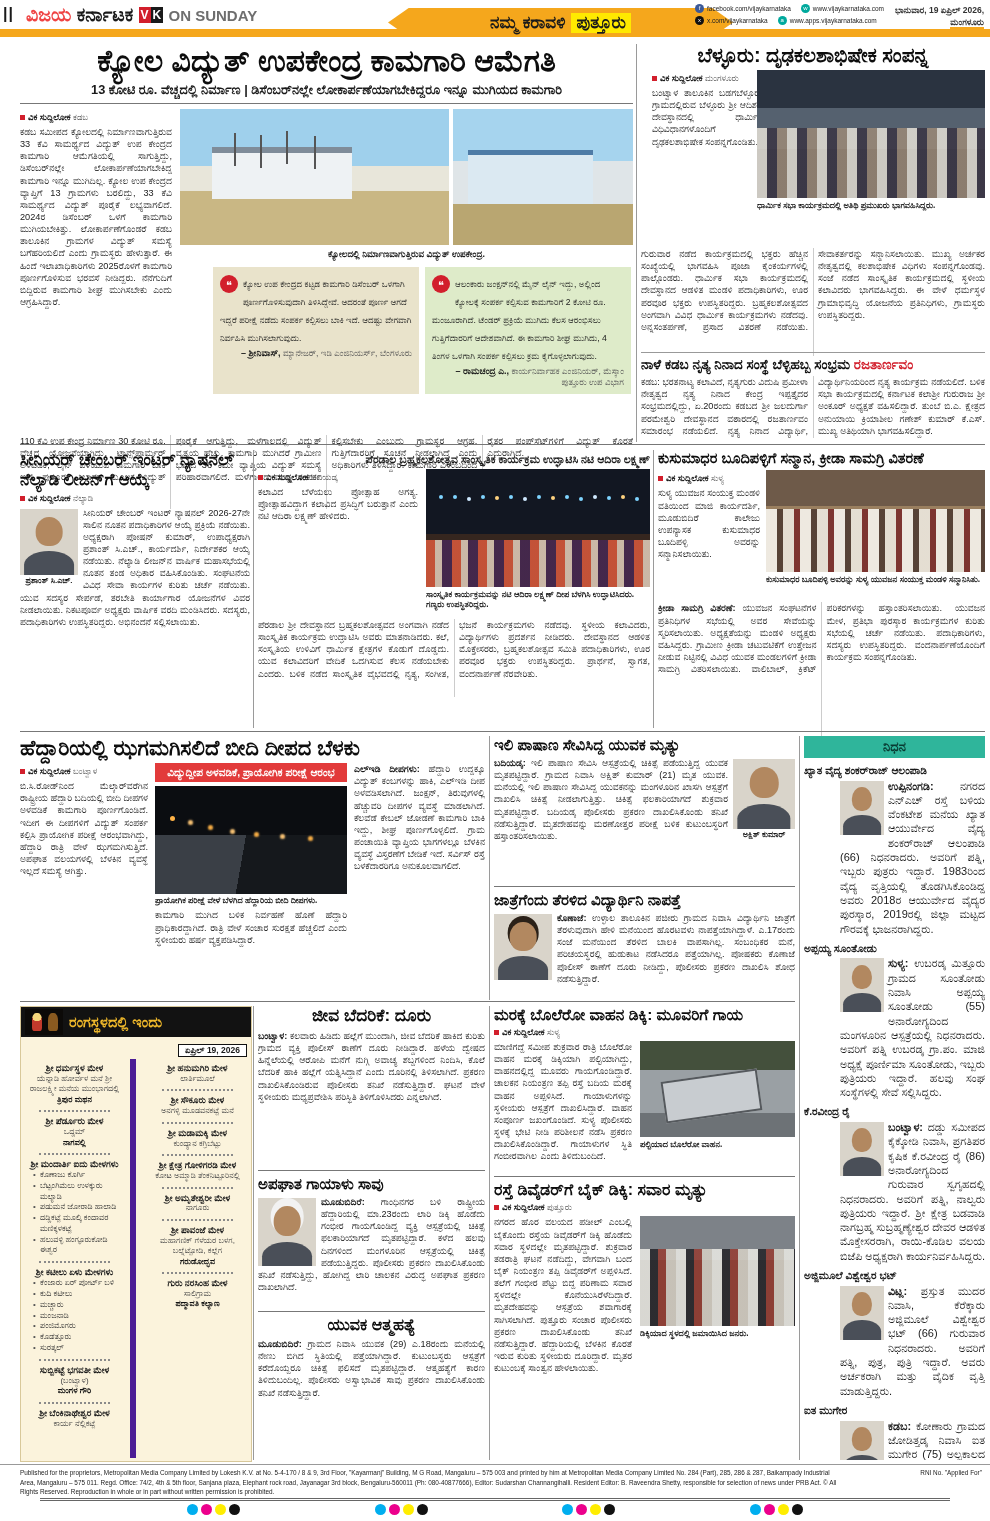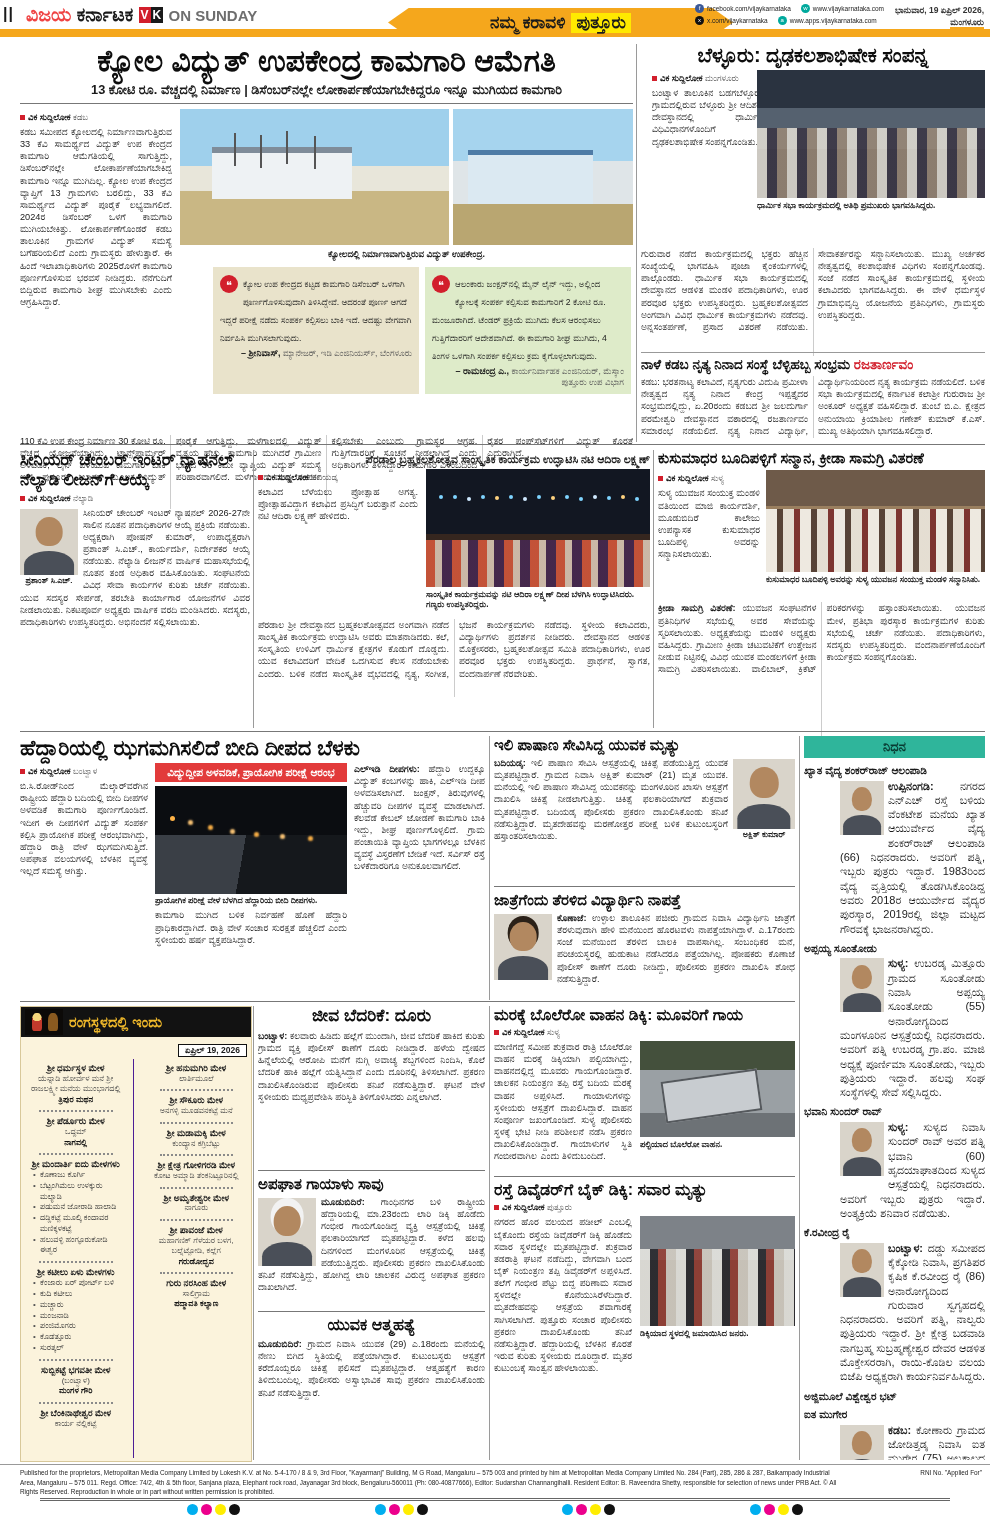--- a/index.html
+++ b/index.html
@@ -297,29 +297,26 @@
   <div id="obit-list">
       <div class="obit">
         <div class="obit-name">ಖ್ಯಾತ ವೈದ್ಯ ಶಂಕರ್‌ರಾಜ್ ಆಲಂಪಾಡಿ</div>
         <div class="obit-body"><span class="ph portrait obit-ph"></span><b>ಉಪ್ಪಿನಂಗಡಿ: </b><span>ನಗರದ ಎನ್‌ಎಚ್ ರಸ್ತೆ ಬಳಿಯ ವೆಂಕಟೇಶ ಮನೆಯ ಖ್ಯಾತ ಆಯುರ್ವೇದ ವೈದ್ಯ ಶಂಕರ್‌ರಾಜ್ ಆಲಂಪಾಡಿ (66) ನಿಧನರಾದರು. ಅವರಿಗೆ ಪತ್ನಿ, ಇಬ್ಬರು ಪುತ್ರರು ಇದ್ದಾರೆ. 1983ರಿಂದ ವೈದ್ಯ ವೃತ್ತಿಯಲ್ಲಿ ತೊಡಗಿಸಿಕೊಂಡಿದ್ದ ಅವರು 2018ರ ಆಯುರ್ವೇದ ವೈದ್ಯರ ಪುರಸ್ಕಾರ, 2019ರಲ್ಲಿ ಜಿಲ್ಲಾ ಮಟ್ಟದ ಗೌರವಕ್ಕೆ ಭಾಜನರಾಗಿದ್ದರು.</span></div>
       </div>
       <div class="obit">
         <div class="obit-name">ಅಪ್ಪಯ್ಯ ಸೂಂತೋಡು</div>
         <div class="obit-body"><span class="ph portrait obit-ph"></span><b>ಸುಳ್ಯ: </b><span>ಉಬರಡ್ಕ ಮಿತ್ತೂರು ಗ್ರಾಮದ ಸೂಂತೋಡು ನಿವಾಸಿ ಅಪ್ಪಯ್ಯ ಸೂಂತೋಡು (55) ಅನಾರೋಗ್ಯದಿಂದ ಮಂಗಳೂರಿನ ಆಸ್ಪತ್ರೆಯಲ್ಲಿ ನಿಧನರಾದರು. ಅವರಿಗೆ ಪತ್ನಿ ಉಬರಡ್ಕ ಗ್ರಾ.ಪಂ. ಮಾಜಿ ಅಧ್ಯಕ್ಷೆ ಪೂರ್ಣಿಮಾ ಸೂಂತೋಡು, ಇಬ್ಬರು ಪುತ್ರಿಯರು ಇದ್ದಾರೆ. ಹಲವು ಸಂಘ ಸಂಸ್ಥೆಗಳಲ್ಲಿ ಸೇವೆ ಸಲ್ಲಿಸಿದ್ದರು.</span></div>
       </div>
       <div class="obit">
-        <div class="obit-name">ಭವಾನಿ ಸುಂದರ್ ರಾವ್</div>
-        <div class="obit-body"><span class="ph portrait obit-ph"></span><b>ಸುಳ್ಯ: </b><span>ಸುಳ್ಯದ ನಿವಾಸಿ ಸುಂದರ್ ರಾವ್ ಅವರ ಪತ್ನಿ ಭವಾನಿ (60) ಹೃದಯಾಘಾತದಿಂದ ಸುಳ್ಯದ ಆಸ್ಪತ್ರೆಯಲ್ಲಿ ನಿಧನರಾದರು. ಅವರಿಗೆ ಇಬ್ಬರು ಪುತ್ರರು ಇದ್ದಾರೆ. ಅಂತ್ಯಕ್ರಿಯೆ ಶನಿವಾರ ನಡೆಯಿತು.</span></div>
-      </div>
-      <div class="obit">
         <div class="obit-name">ಕೆ.ರವೀಂದ್ರ ರೈ</div>
         <div class="obit-body"><span class="ph portrait obit-ph"></span><b>ಬಂಟ್ವಾಳ: </b><span>ದಡ್ಡು ಸಮೀಪದ ಕೈಕ್ಕೋಡಿ ನಿವಾಸಿ, ಪ್ರಗತಿಪರ ಕೃಷಿಕ ಕೆ.ರವೀಂದ್ರ ರೈ (86) ಅನಾರೋಗ್ಯದಿಂದ ಗುರುವಾರ ಸ್ವಗೃಹದಲ್ಲಿ ನಿಧನರಾದರು. ಅವರಿಗೆ ಪತ್ನಿ, ನಾಲ್ವರು ಪುತ್ರಿಯರು ಇದ್ದಾರೆ. ಶ್ರೀ ಕ್ಷೇತ್ರ ಬಡವಾಡಿ ನಾಗಬ್ರಹ್ಮ ಸುಬ್ರಹ್ಮಣ್ಯೇಶ್ವರ ದೇವರ ಆಡಳಿತ ಮೊಕ್ತೇಸರರಾಗಿ, ರಾಯಿ-ಕೊಡಿಲ ವಲಯ ಬಿಜೆಪಿ ಅಧ್ಯಕ್ಷರಾಗಿ ಕಾರ್ಯನಿರ್ವಹಿಸಿದ್ದರು.</span></div>
       </div>
       <div class="obit">
         <div class="obit-name">ಅಜ್ಜಿಮೂಲೆ ವಿಶ್ವೇಶ್ವರ ಭಟ್</div>
+        <div class="obit-body"><span class="ph portrait obit-ph"></span><b>ವಿಟ್ಲ: </b><span>ಪ್ರಸ್ತುತ ಮುದರ ನಿವಾಸಿ, ಕೆರೆಕ್ಕಾರು ಅಜ್ಜಿಮೂಲೆ ವಿಶ್ವೇಶ್ವರ ಭಟ್ (66) ಗುರುವಾರ ನಿಧನರಾದರು. ಅವರಿಗೆ ಪತ್ನಿ, ಪುತ್ರ, ಪುತ್ರಿ ಇದ್ದಾರೆ. ಅವರು ಅರ್ಚಕರಾಗಿ ಮತ್ತು ವೈದಿಕ ವೃತ್ತಿ ಮಾಡುತ್ತಿದ್ದರು.</span></div>
       </div>
       <div class="obit">
         <div class="obit-name">ಐತ ಮುಗೇರ</div>
         <div class="obit-body"><span class="ph portrait obit-ph"></span><b>ಕಡಬ: </b><span>ಕೋಣಾರು ಗ್ರಾಮದ ಜೋಡಿತ್ತಡ್ಕ ನಿವಾಸಿ ಐತ ಮುಗೇರ (75) ಅಲ್ಪಕಾಲದ ಅನಾರೋಗ್ಯದಿಂದ ಶುಕ್ರವಾರ ರಾತ್ರಿ ಸ್ವಗೃಹದಲ್ಲಿ ನಿಧನರಾದರು. ಕೃಷಿಕರಾಗಿದ್ದ ಅವರಿಗೆ ಪತ್ನಿ, ಇಬ್ಬರು ಪುತ್ರರು ಹಾಗೂ ಪುತ್ರಿ ಇದ್ದಾರೆ.</span></div>
       </div>
     </div>
 </div>
 
 <div class="abs hrule" style="left:20px;width:775px;top:1001px;"></div>
 
@@ -372,21 +369,21 @@
           <div class="rg-name">ಸುಬ್ಬಿಕಟ್ಟೆ ಭಗವತೀ ಮೇಳ</div>
           <div class="rg-line">(ಬಂಟ್ವಾಳ)</div>
           <div class="rg-line rg-bold">ಮಂಗಳ ಗೌರಿ</div>
         </div>
         <div class="rg-sep"></div>
         <div class="rg-item">
           <div class="rg-name">ಶ್ರೀ ಬೆಂಕಿನಾಥೇಶ್ವರ ಮೇಳ</div>
           <div class="rg-line">ಕಾರ್ಯ ನೆಲ್ಲಿಕಟ್ಟೆ</div>
         </div>
       </div>
-    <div class="rg-col" id="rg-right" style="border-left:1px solid #4c1d95;padding-left:12px;">
+    <div class="rg-col" id="rg-right" style="border-left:6px solid #4c1d95;padding-left:12px;">
         <div class="rg-item">
           <div class="rg-name">ಶ್ರೀ ಹನುಮಗಿರಿ ಮೇಳ</div>
           <div class="rg-line">ಲಾರ್ತಿಮೂಲೆ</div>
         </div>
         <div class="rg-sep"></div>
         <div class="rg-item">
           <div class="rg-name">ಶ್ರೀ ಸೌಕೂರು ಮೇಳ</div>
           <div class="rg-line">ಅನಗಳ್ಳಿ ಮೂಡವನಕಟ್ಟೆ ಮನೆ</div>
         </div>
         <div class="rg-sep"></div>

